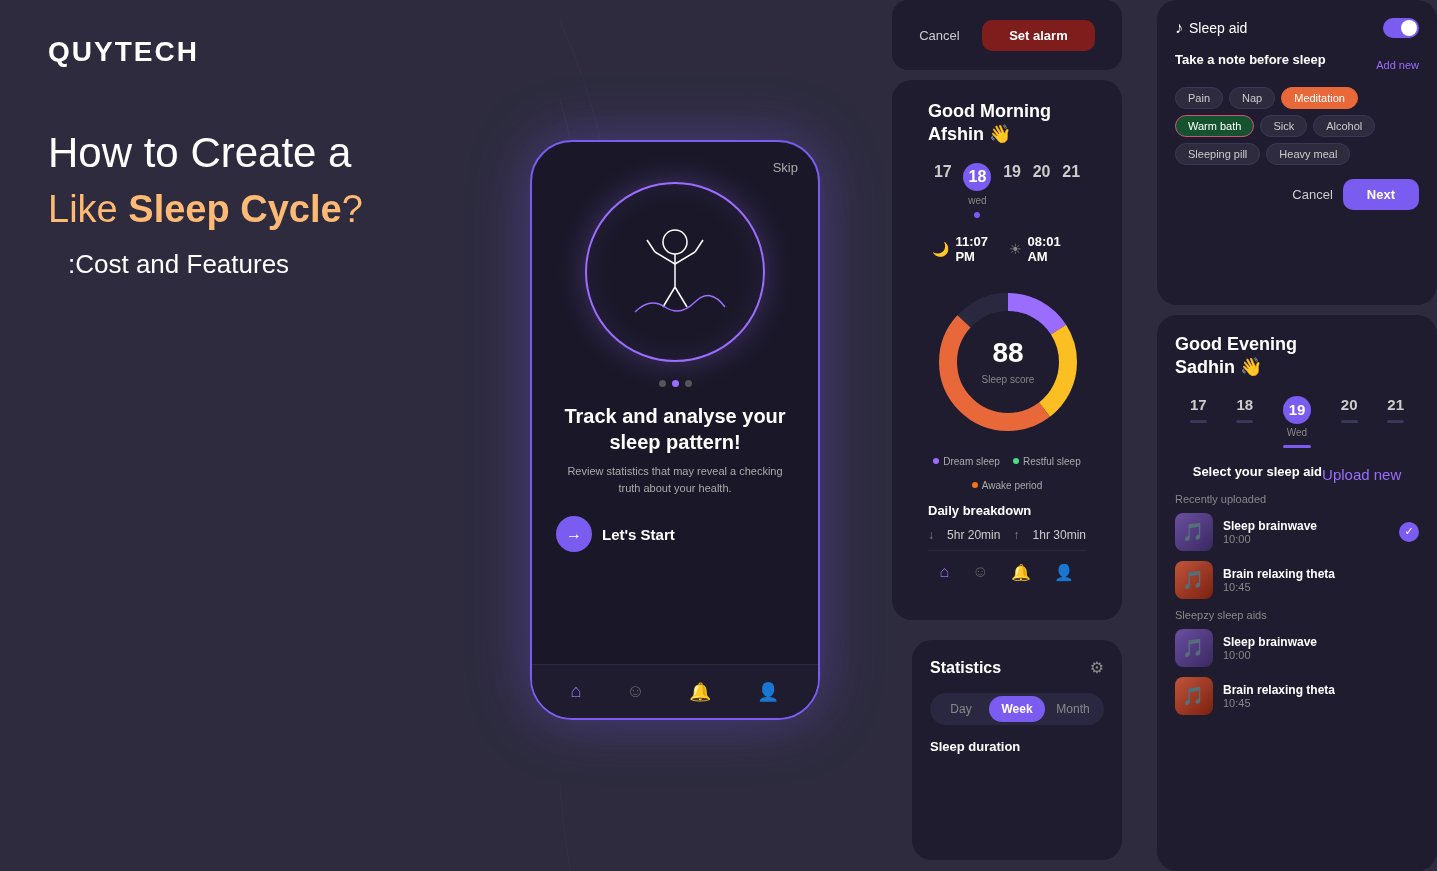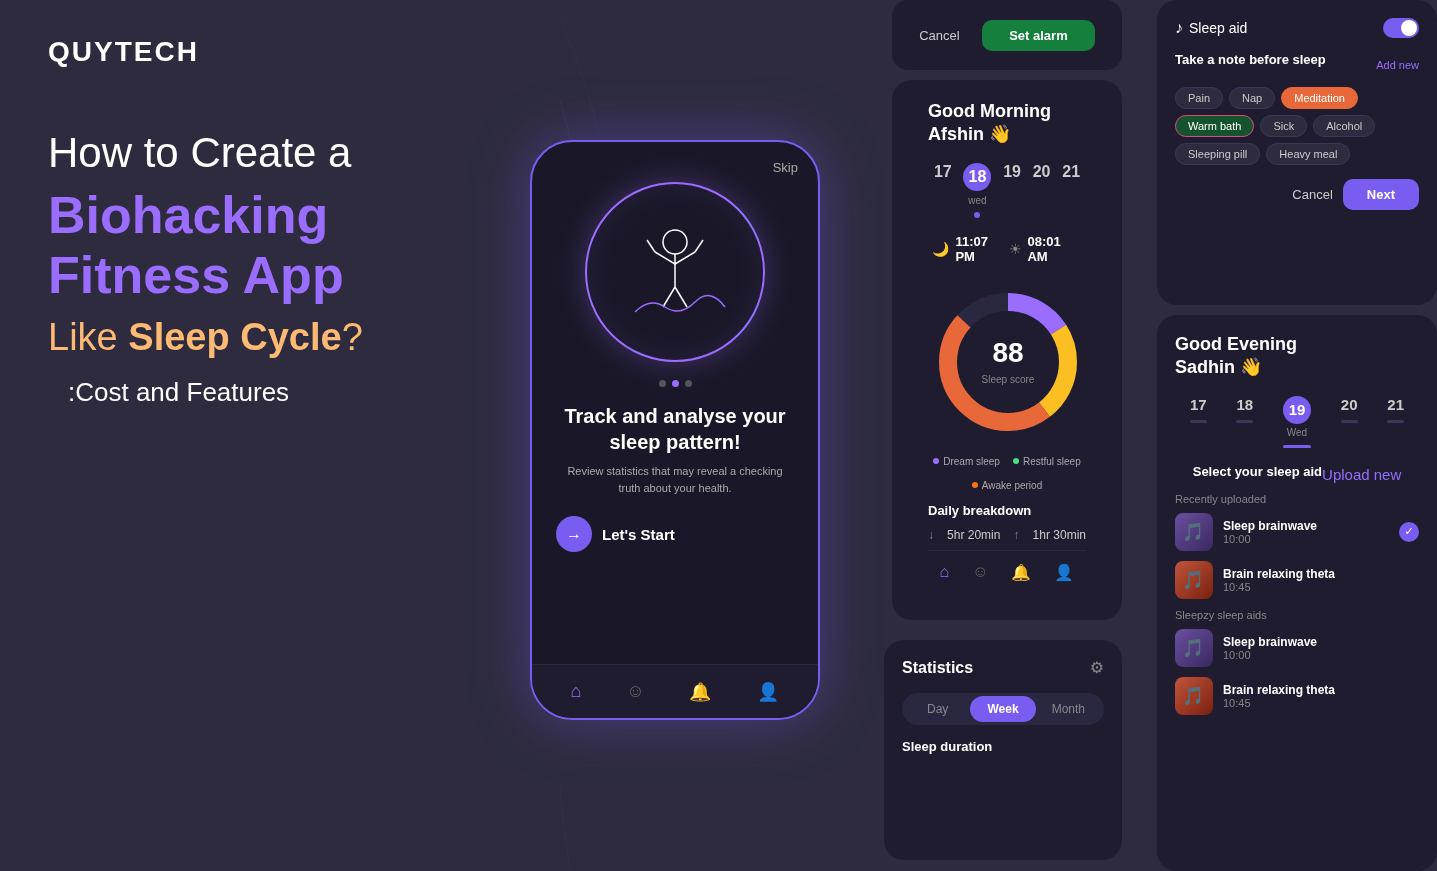--- a/index.html
+++ b/index.html
@@ -194,21 +194,21 @@
       padding: 0 16px;
     }
     .btn-cancel-alarm {
       background: transparent;
       border: none;
       color: #ccc;
       font-size: 13px;
       cursor: pointer;
     }
     .btn-set-alarm {
-      background: #15803d;
+      background: #7f1d1d;
       border: none;
       color: #fff;
       font-size: 13px;
       font-weight: 600;
       padding: 8px 27px;
       border-radius: 10px;
       cursor: pointer;
     }
 
     
@@ -469,21 +469,21 @@
     }
     .card-nav-icon.active {
       color: #9b6dff;
     }
 
     
     .statistics-card {
       position: absolute;
       right: 315px;
       top: 640px;
-      width: 238px;
+      width: 210px;
       height: 220px;
       background: #1e1c2e;
       border-radius: 20px;
       padding: 18px 18px;
     }
     .stats-header {
       display: flex;
       justify-content: space-between;
       align-items: center;
       margin-bottom: 16px;
@@ -661,21 +661,20 @@
   <path d="M 480 0 Q 580 200 520 400 Q 460 600 500 871" stroke="#9b6dff" stroke-width="1.5" fill="none"></path>
   <path d="M 520 0 Q 620 200 560 400 Q 500 600 540 871" stroke="#9b6dff" stroke-width="1" fill="none"></path>
   <path d="M 550 0 Q 650 200 590 400 Q 530 600 570 871" stroke="#9b6dff" stroke-width="0.8" fill="none"></path>
 </svg>
 
 <div class="left-panel">
   <div class="logo">QUYTECH</div>
 
   <div>
     <div class="headline">How to Create a</div>
-    <span class="headline-purple">Biohacking<br>Fitness App</span>
     <div class="headline-sub">Like <strong>Sleep Cycle</strong>?</div>
     <div class="cost-features">:Cost and Features</div>
   </div>
 </div>
 
 <div class="phone-container">
   <div class="phone-frame">
     <span class="phone-skip">Skip</span>
 
     <div class="phone-circle-illustration">

